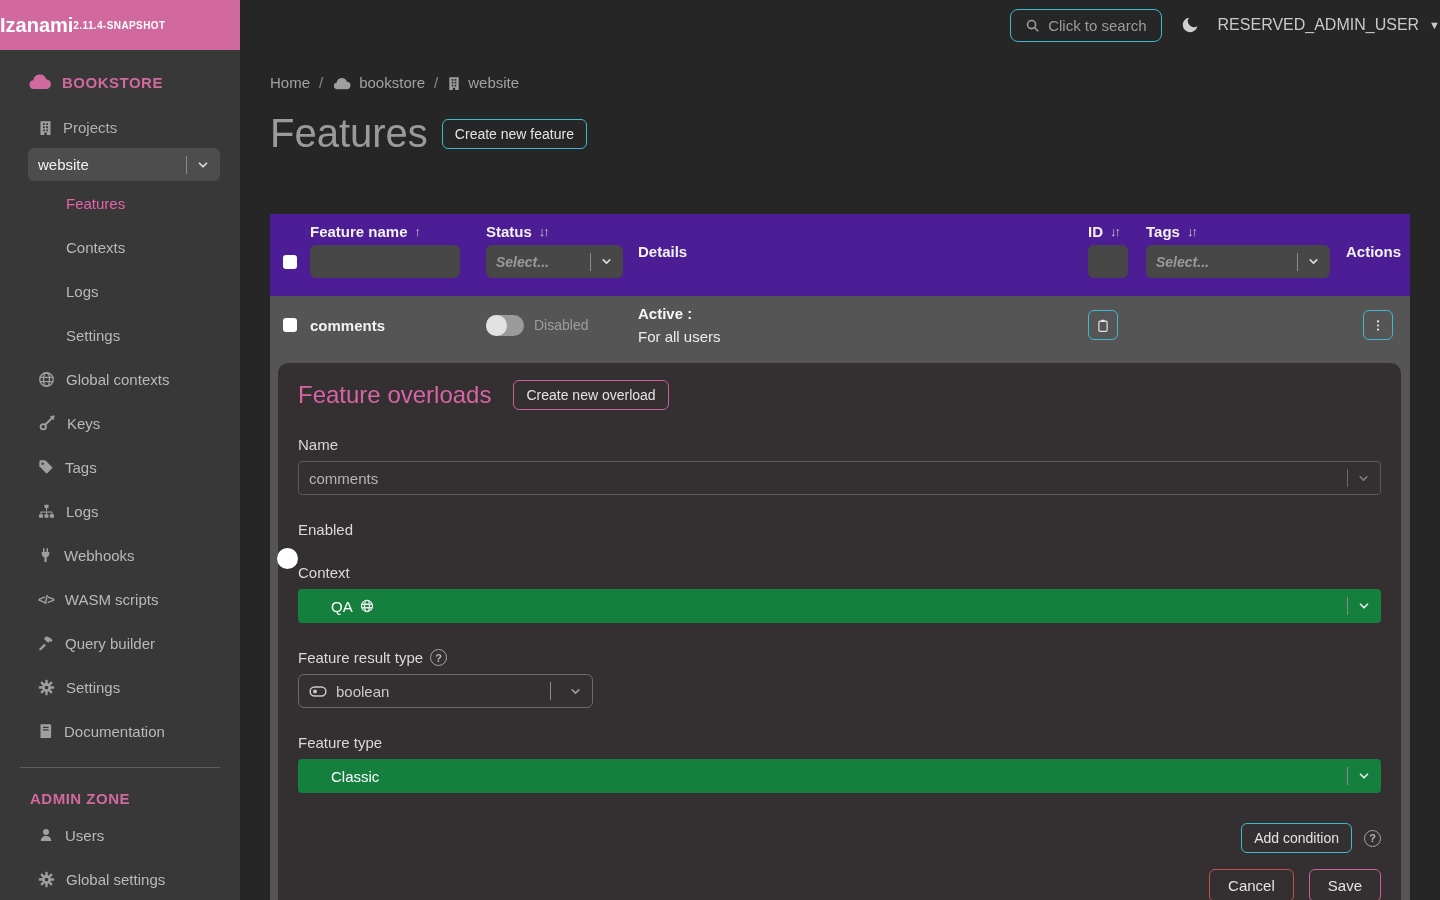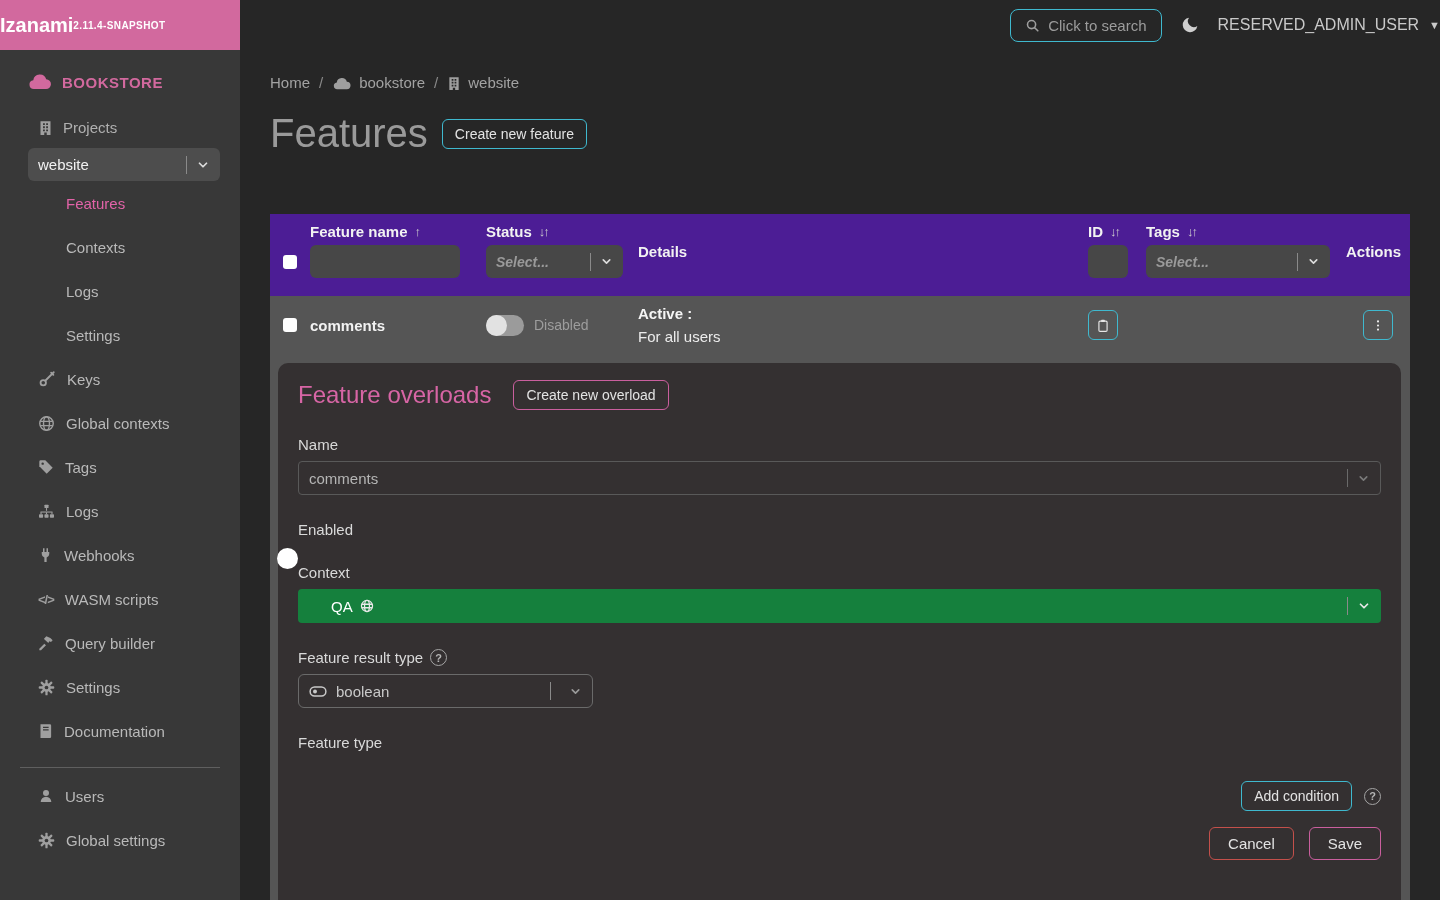--- a/index.html
+++ b/index.html
@@ -191,36 +191,36 @@
       </span>
     </div>
 
     <div class="sub-item active">Features</div>
     <div class="sub-item">Contexts</div>
     <div class="sub-item">Logs</div>
     <div class="sub-item">Settings</div>
 
     <div class="side-item">
       <span class="icon-col">
-        <svg width="18" height="18" viewBox="0 0 24 24" fill="none" stroke="currentColor" stroke-width="2.4" stroke-linecap="round">
-            <circle cx="7" cy="17" r="3.6"></circle>
-            <path d="M10 14L21 3M17.5 3.5l3 3"></path>
-          </svg>
-      </span>
-      <span>Keys</span>
-    </div>
-    <div class="side-item">
-      <span class="icon-col">
         <svg width="17" height="17" viewBox="0 0 24 24" fill="none" stroke="currentColor" stroke-width="2">
             <circle cx="12" cy="12" r="9.5"></circle>
             <ellipse cx="12" cy="12" rx="4.2" ry="9.5"></ellipse>
             <path d="M3 9h18M3 15h18"></path>
           </svg>
       </span>
       <span>Global contexts</span>
+    </div>
+    <div class="side-item">
+      <span class="icon-col">
+        <svg width="18" height="18" viewBox="0 0 24 24" fill="none" stroke="currentColor" stroke-width="2.4" stroke-linecap="round">
+            <circle cx="7" cy="17" r="3.6"></circle>
+            <path d="M10 14L21 3M17.5 3.5l3 3"></path>
+          </svg>
+      </span>
+      <span>Keys</span>
     </div>
     <div class="side-item">
       <span class="icon-col">
         <svg width="16" height="16" viewBox="0 0 24 24" fill="currentColor">
             <path d="M2 11V4a2 2 0 0 1 2-2h7l11 11-9 9L2 11z"></path>
             <circle cx="7" cy="7" r="1.8" fill="#383838"></circle>
           </svg>
       </span>
       <span>Tags</span>
     </div>
@@ -278,20 +278,21 @@
     <div class="side-item">
       <span class="icon-col">
         <svg width="15" height="16" viewBox="0 0 24 24" fill="currentColor" fill-rule="evenodd">
             <path d="M4 1h15a2 2 0 0 1 2 2v18a2 2 0 0 1-2 2H4zM8 5v2h9V5zM8 9v2h9V9z"></path>
           </svg>
       </span>
       <span>Documentation</span>
     </div>
 
     <div class="side-divider"></div>
+    <div class="admin-zone">ADMIN ZONE</div>
 
     <div class="side-item" style="margin-top:6px;">
       <span class="icon-col">
         <svg width="16" height="16" viewBox="0 0 24 24" fill="currentColor">
             <circle cx="12" cy="7.5" r="4.5"></circle>
             <path d="M4 21a8 8 0 0 1 16 0z"></path>
           </svg>
       </span>
       <span>Users</span>
     </div>
@@ -500,20 +501,30 @@
             <span class="spacer"></span>
             <span class="sel-divider"></span>
             <span class="chev icon-col">
               <svg width="13" height="13" viewBox="0 0 24 24" fill="none" stroke="currentColor" stroke-width="3" stroke-linecap="round" stroke-linejoin="round">
                   <path d="M6 9l6 6 6-6"></path>
                 </svg>
             </span>
           </div>
 
           <div class="field-label">Feature type</div>
+          <div class="sel sel-light">
+            <span>Classic</span>
+            <span class="spacer"></span>
+            <span class="sel-divider"></span>
+            <span class="chev icon-col">
+              <svg width="14" height="14" viewBox="0 0 24 24" fill="none" stroke="currentColor" stroke-width="3" stroke-linecap="round" stroke-linejoin="round">
+                  <path d="M6 9l6 6 6-6"></path>
+                </svg>
+            </span>
+          </div>
 
           <div class="add-cond-row">
             <button class="btn">Add condition</button>
             <span class="help-circle">?</span>
           </div>
 
           <div class="footer-row">
             <button class="btn btn-red">Cancel</button>
             <button class="btn btn-pink">Save</button>
           </div>

